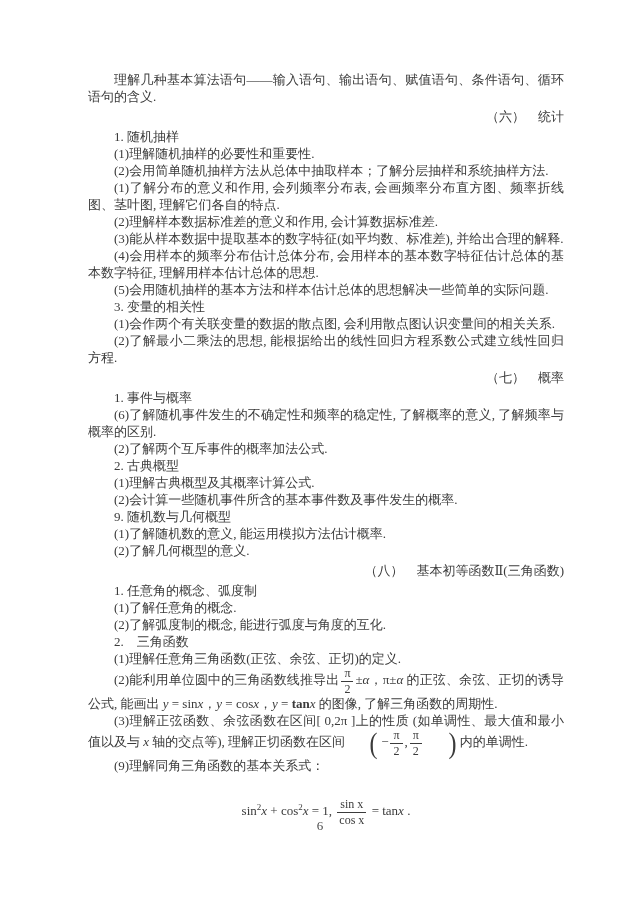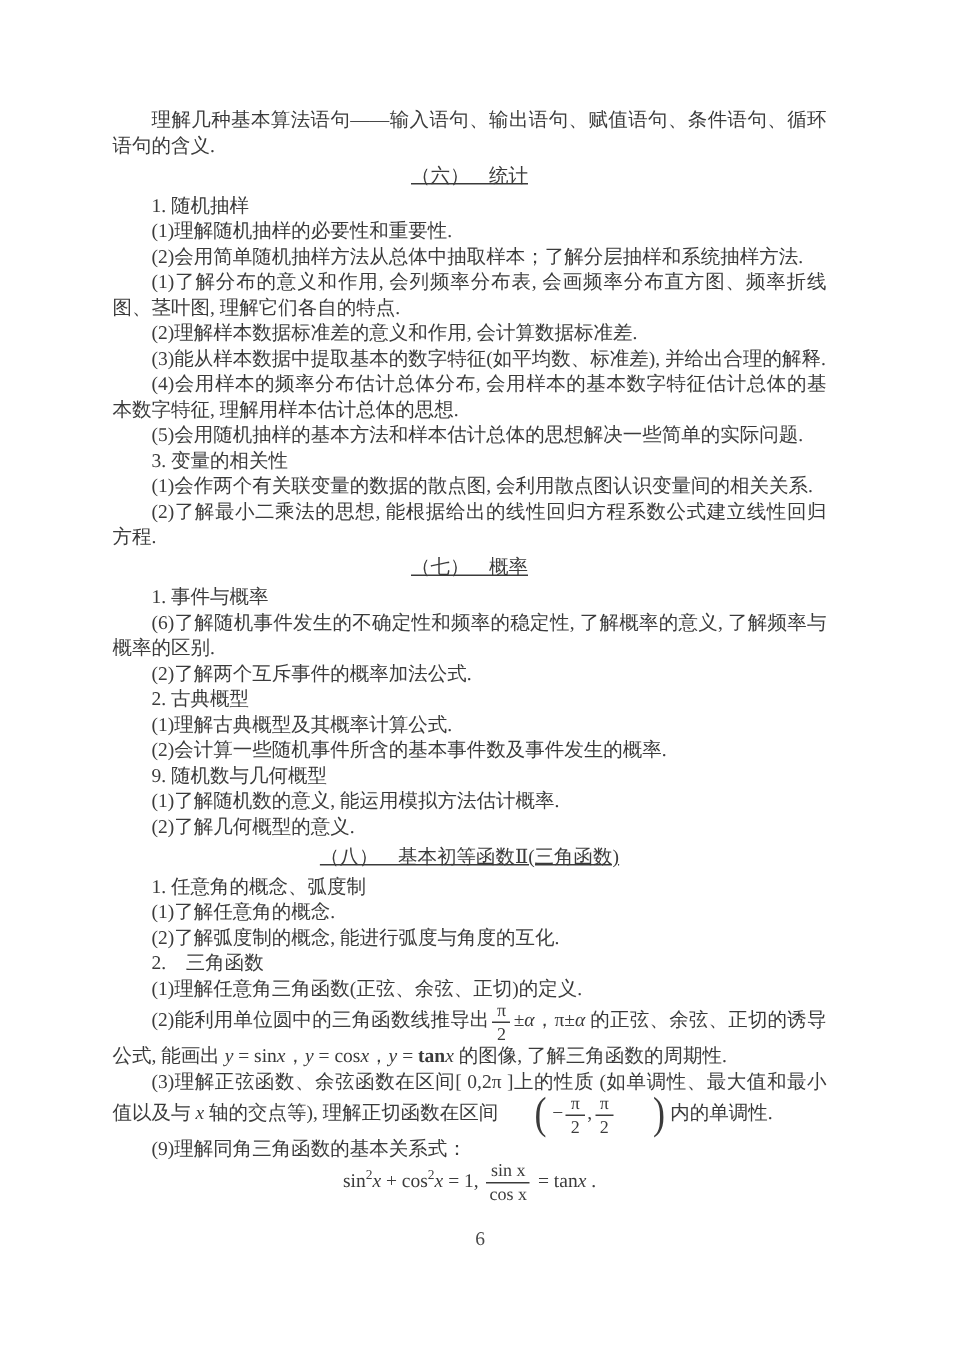--- a/index.html
+++ b/index.html
@@ -6,27 +6,27 @@
   .page{
     position:relative;
     width:640px;height:905px;
     background:#ffffff;
     color:#3b3b3b;
     font-family:"Liberation Serif","DejaVu Serif",serif;
     overflow:hidden;
   }
   .content{
     position:absolute;
-    left:75px;top:71px;width:476px;
+    left:88px;top:71px;width:476px;
     font-size:13px;line-height:17px;
     text-align:justify;
   }
   .para{margin:0;text-indent:2em;}
-  .heading{margin:3px 0;text-align:center;text-indent:0;text-decoration:underline;}
-  .formula-line{margin:0 0 0 0;text-align:center;text-indent:0;}
+  .heading{margin:3px 0;text-align:right;text-indent:0;}
+  .formula-line{margin:24px 0 0 0;text-align:center;text-indent:0;}
   .var{font-style:italic;}
   .bold{font-weight:bold;margin-top:36px;}
   sup.sup{font-size:9px;line-height:0;}
   .frac{
     display:inline-block;vertical-align:middle;
     text-align:center;line-height:1.05;
     font-size:12px;margin:0 2px;text-indent:0;
   }
   .frac .num{display:block;border-bottom:1px solid #3b3b3b;padding:0 3px 1px;}
   .frac .den{display:block;padding-top:1px;}

